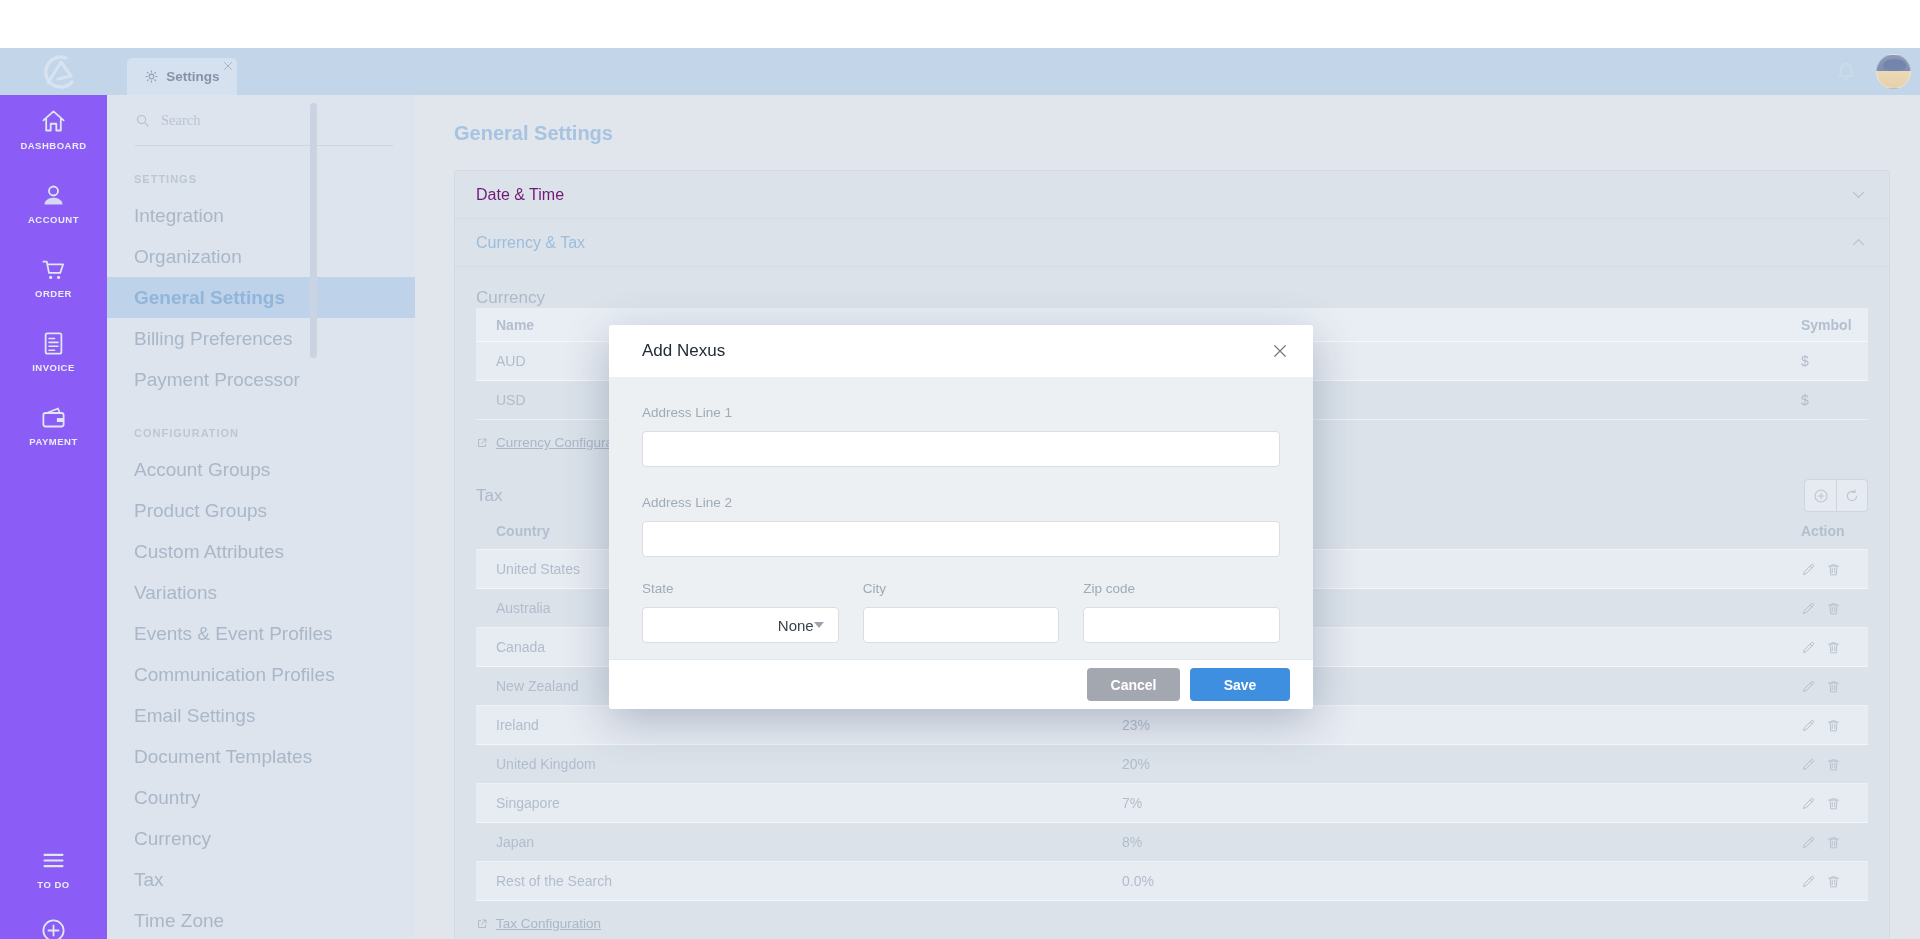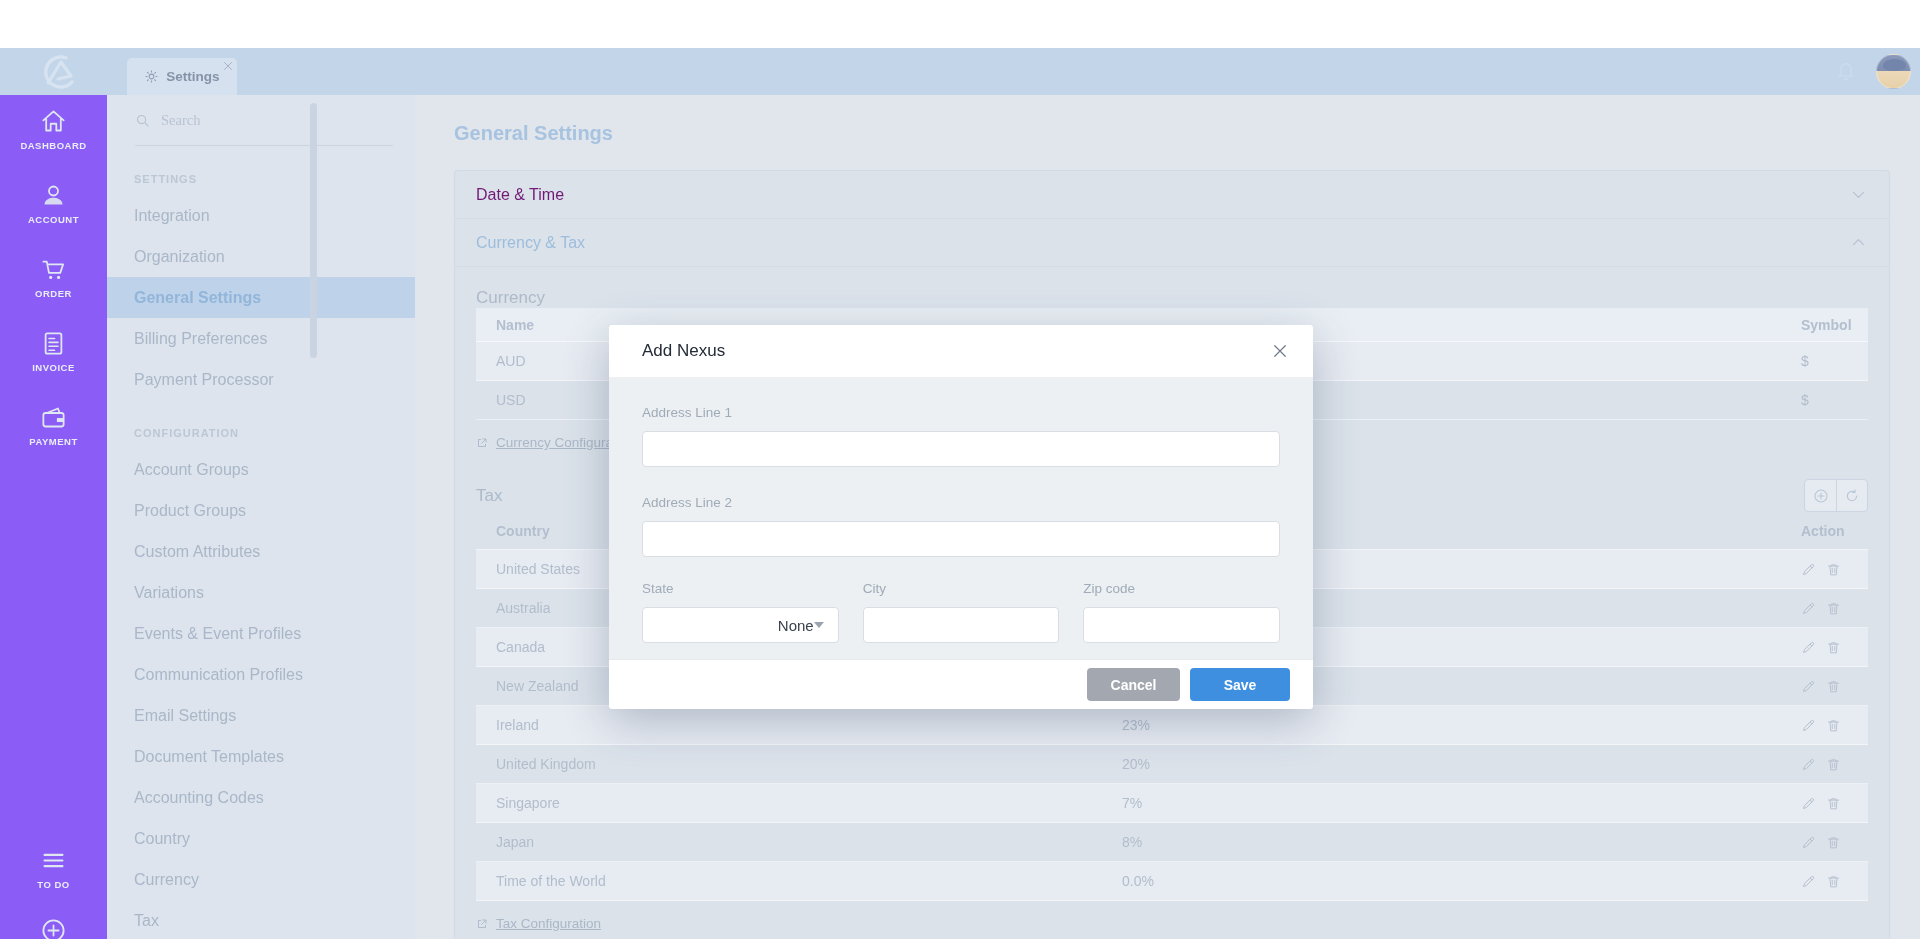--- a/index.html
+++ b/index.html
@@ -34,21 +34,21 @@
 
   
   .sidebar { position:absolute; left:107px; top:47px; width:308px; height:892px; background:#dde4ed; }
   .search { margin:0 22px 0 28px; height:51px; border-bottom:1px solid #cbd5e2;
     display:flex; align-items:center; gap:11px; }
   .search .sic { width:15px; height:15px; color:#b6c2d2; }
   .search input { border:0; background:transparent; outline:none; font-size:14.5px; color:#8fa0b4;
     font-family:Liberation Serif, serif; width:200px; }
   .search input::placeholder { color:#b9c4d3; }
   .sec-header { margin:27px 0 10px 27px; font-size:11px; font-weight:bold; letter-spacing:1px; color:#bcc7d5; }
-  .side-item { height:41px; display:flex; align-items:center; padding-left:27px; font-size:16px;
+  .side-item { height:41px; display:flex; align-items:center; padding-left:27px; font-size:19px;
     color:#a9b7c8; cursor:pointer; }
   .side-item.selected { background:#bed3ea; color:#92b5da; font-weight:600; }
   .side-scroll { position:absolute; left:310px; top:55px; width:7px; height:255px;
     background:#c9d3e1; border-radius:4px; }
 
   
   .main { position:absolute; left:415px; top:47px; width:1505px; height:892px; background:#e0e6ec; }
   .page-title { position:absolute; left:39px; top:27px; font-size:20px; font-weight:600; color:#a7c3e0; }
   .card { position:absolute; left:39px; top:75px; width:1436px; height:817px;
     background:#dbe2ea; border:1px solid #d2dae5; border-bottom:0; border-radius:4px 4px 0 0; }
@@ -267,21 +267,20 @@
     <div class="side-item">Payment Processor</div>
     <div class="sec-header">CONFIGURATION</div>
     <div class="side-item">Account Groups</div>
     <div class="side-item">Product Groups</div>
     <div class="side-item">Custom Attributes</div>
     <div class="side-item">Variations</div>
     <div class="side-item">Events &amp; Event Profiles</div>
     <div class="side-item">Communication Profiles</div>
     <div class="side-item">Email Settings</div>
     <div class="side-item">Document Templates</div>
-    <div class="side-item">Accounting Codes</div>
     <div class="side-item">Country</div>
     <div class="side-item">Currency</div>
     <div class="side-item">Tax</div>
     <div class="side-item">Time Zone</div>
   </div>
   <div class="side-scroll"></div>
 
   <div class="main">
     <div class="page-title">General Settings</div>
     <div class="card">
@@ -434,21 +433,21 @@
             <div class="td-act">
               <svg class="aic">
                   <use href="#i-pencil"></use>
                 </svg>
               <svg class="aic">
                   <use href="#i-trash"></use>
                 </svg>
             </div>
           </div>
           <div class="trow">
-            <div class="td-name">Time of the World</div>
+            <div class="td-name">Rest of the Search</div>
             <div>0.0%</div>
             <div class="td-act">
               <svg class="aic">
                   <use href="#i-pencil"></use>
                 </svg>
               <svg class="aic">
                   <use href="#i-trash"></use>
                 </svg>
             </div>
           </div>

